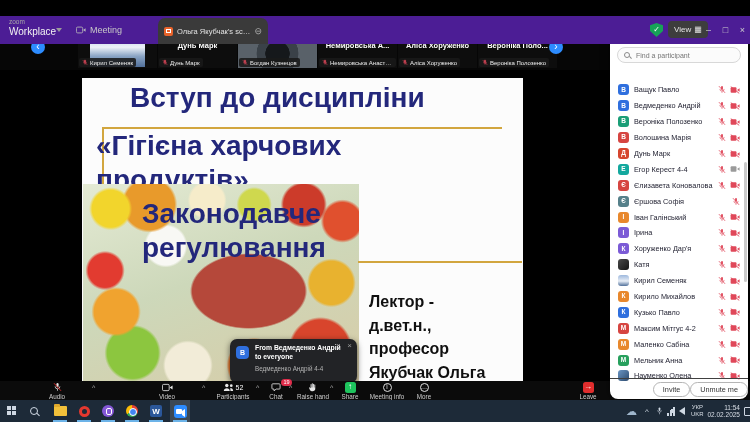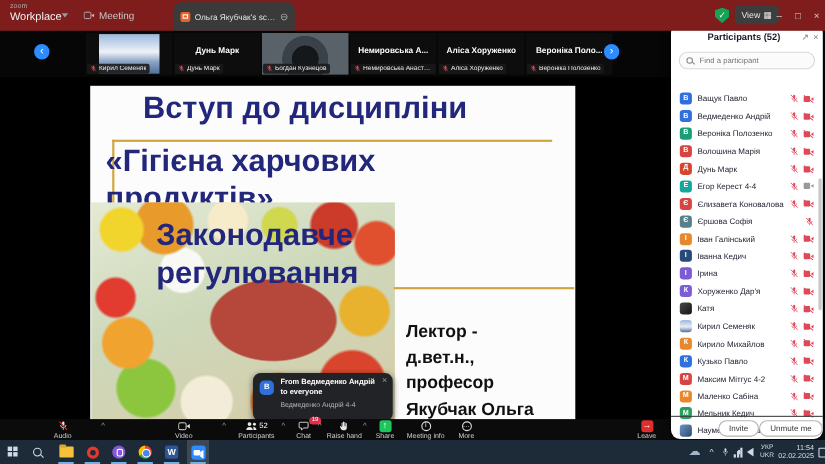--- a/index.html
+++ b/index.html
@@ -1,21 +1,21 @@
 <!DOCTYPE html>
 <html><head>
 <meta charset="utf-8">
 <style>
   html,body{margin:0;padding:0;background:#000;}
   *{box-sizing:border-box;}
   .screen{position:relative;width:750px;height:422px;background:#000;overflow:hidden;
     font-family:"Liberation Sans",sans-serif;-webkit-user-select:none;}
 
   
-  .titlebar{position:absolute;left:0;top:0;width:750px;height:28px;background:#7f1d1d;z-index:20;}
+  .titlebar{position:absolute;left:0;top:16px;width:750px;height:28px;background:#4c1d95;z-index:20;}
   .brand{position:absolute;left:9px;top:3px;line-height:1;}
   .brand .z1{font-size:6.5px;color:#a8a8a8;display:block;}
   .brand .z2{font-size:10px;color:#f2f2f2;display:block;margin-top:1px;}
   .brand-caret{position:absolute;left:56px;top:12px;width:0;height:0;border-left:3px solid transparent;
     border-right:3px solid transparent;border-top:4px solid #9a9a9a;}
   .tab-meeting{position:absolute;left:70px;top:0;height:28px;display:flex;align-items:center;gap:4px;
     color:#c8c8c8;font-size:9px;padding:0 6px;}
   .tab-active{position:absolute;left:158px;top:2px;width:110px;height:26px;background:#3a3a3a;
     border-radius:7px 7px 0 0;display:flex;align-items:center;gap:4px;padding:0 6px;}
   .share-sq{width:9px;height:9px;background:#e8632a;border-radius:2px;display:flex;align-items:center;justify-content:center;flex:none;}
@@ -587,39 +587,20 @@
               <line x1="1.4" y1="1" x2="10.6" y2="11" stroke-width="1.2"></line>
             </svg>
             <svg class="ic-cam" viewBox="0 0 13 10" fill="currentColor" stroke="currentColor">
               <rect x="0.8" y="1.4" width="7.6" height="7.2" rx="1.2" stroke="none"></rect>
               <path d="M9.2 5 12.4 2.8v4.4L9.2 5z" stroke="none"></path>
               <line class="slash" x1="1" y1="0.6" x2="12" y2="9.4" stroke-width="1.2"></line>
             </svg>
           </span>
         </div>
 
-        <div class="prow cam-off">
-          <span class="pav" style="background: rgb(39, 74, 120);">
-            <i>І</i>
-          </span>
-          <span class="pname">Іванна Кедич</span>
-          <span class="picons">
-            <svg class="ic-mic" viewBox="0 0 12 12" fill="currentColor" stroke="currentColor">
-              <rect x="4.6" y="0.8" width="2.8" height="5.6" rx="1.4" stroke="none"></rect>
-              <path d="M2.8 5.2a3.2 3.2 0 0 0 6.4 0" fill="none" stroke-width="1"></path>
-              <line x1="6" y1="8.8" x2="6" y2="11" stroke-width="1"></line>
-              <line x1="1.4" y1="1" x2="10.6" y2="11" stroke-width="1.2"></line>
-            </svg>
-            <svg class="ic-cam" viewBox="0 0 13 10" fill="currentColor" stroke="currentColor">
-              <rect x="0.8" y="1.4" width="7.6" height="7.2" rx="1.2" stroke="none"></rect>
-              <path d="M9.2 5 12.4 2.8v4.4L9.2 5z" stroke="none"></path>
-              <line class="slash" x1="1" y1="0.6" x2="12" y2="9.4" stroke-width="1.2"></line>
-            </svg>
-          </span>
-        </div>
 
         <div class="prow cam-off">
           <span class="pav" style="background: rgb(123, 91, 214);">
             <i>І</i>
           </span>
           <span class="pname">Ірина</span>
           <span class="picons">
             <svg class="ic-mic" viewBox="0 0 12 12" fill="currentColor" stroke="currentColor">
               <rect x="4.6" y="0.8" width="2.8" height="5.6" rx="1.4" stroke="none"></rect>
               <path d="M2.8 5.2a3.2 3.2 0 0 0 6.4 0" fill="none" stroke-width="1"></path>
@@ -771,21 +752,21 @@
               <path d="M9.2 5 12.4 2.8v4.4L9.2 5z" stroke="none"></path>
               <line class="slash" x1="1" y1="0.6" x2="12" y2="9.4" stroke-width="1.2"></line>
             </svg>
           </span>
         </div>
 
         <div class="prow cam-off">
           <span class="pav" style="background: rgb(39, 160, 93);">
             <i>М</i>
           </span>
-          <span class="pname">Мельник Кедич</span>
+          <span class="pname">Мельник Анна</span>
           <span class="picons">
             <svg class="ic-mic" viewBox="0 0 12 12" fill="currentColor" stroke="currentColor">
               <rect x="4.6" y="0.8" width="2.8" height="5.6" rx="1.4" stroke="none"></rect>
               <path d="M2.8 5.2a3.2 3.2 0 0 0 6.4 0" fill="none" stroke-width="1"></path>
               <line x1="6" y1="8.8" x2="6" y2="11" stroke-width="1"></line>
               <line x1="1.4" y1="1" x2="10.6" y2="11" stroke-width="1.2"></line>
             </svg>
             <svg class="ic-cam" viewBox="0 0 13 10" fill="currentColor" stroke="currentColor">
               <rect x="0.8" y="1.4" width="7.6" height="7.2" rx="1.2" stroke="none"></rect>
               <path d="M9.2 5 12.4 2.8v4.4L9.2 5z" stroke="none"></path>

